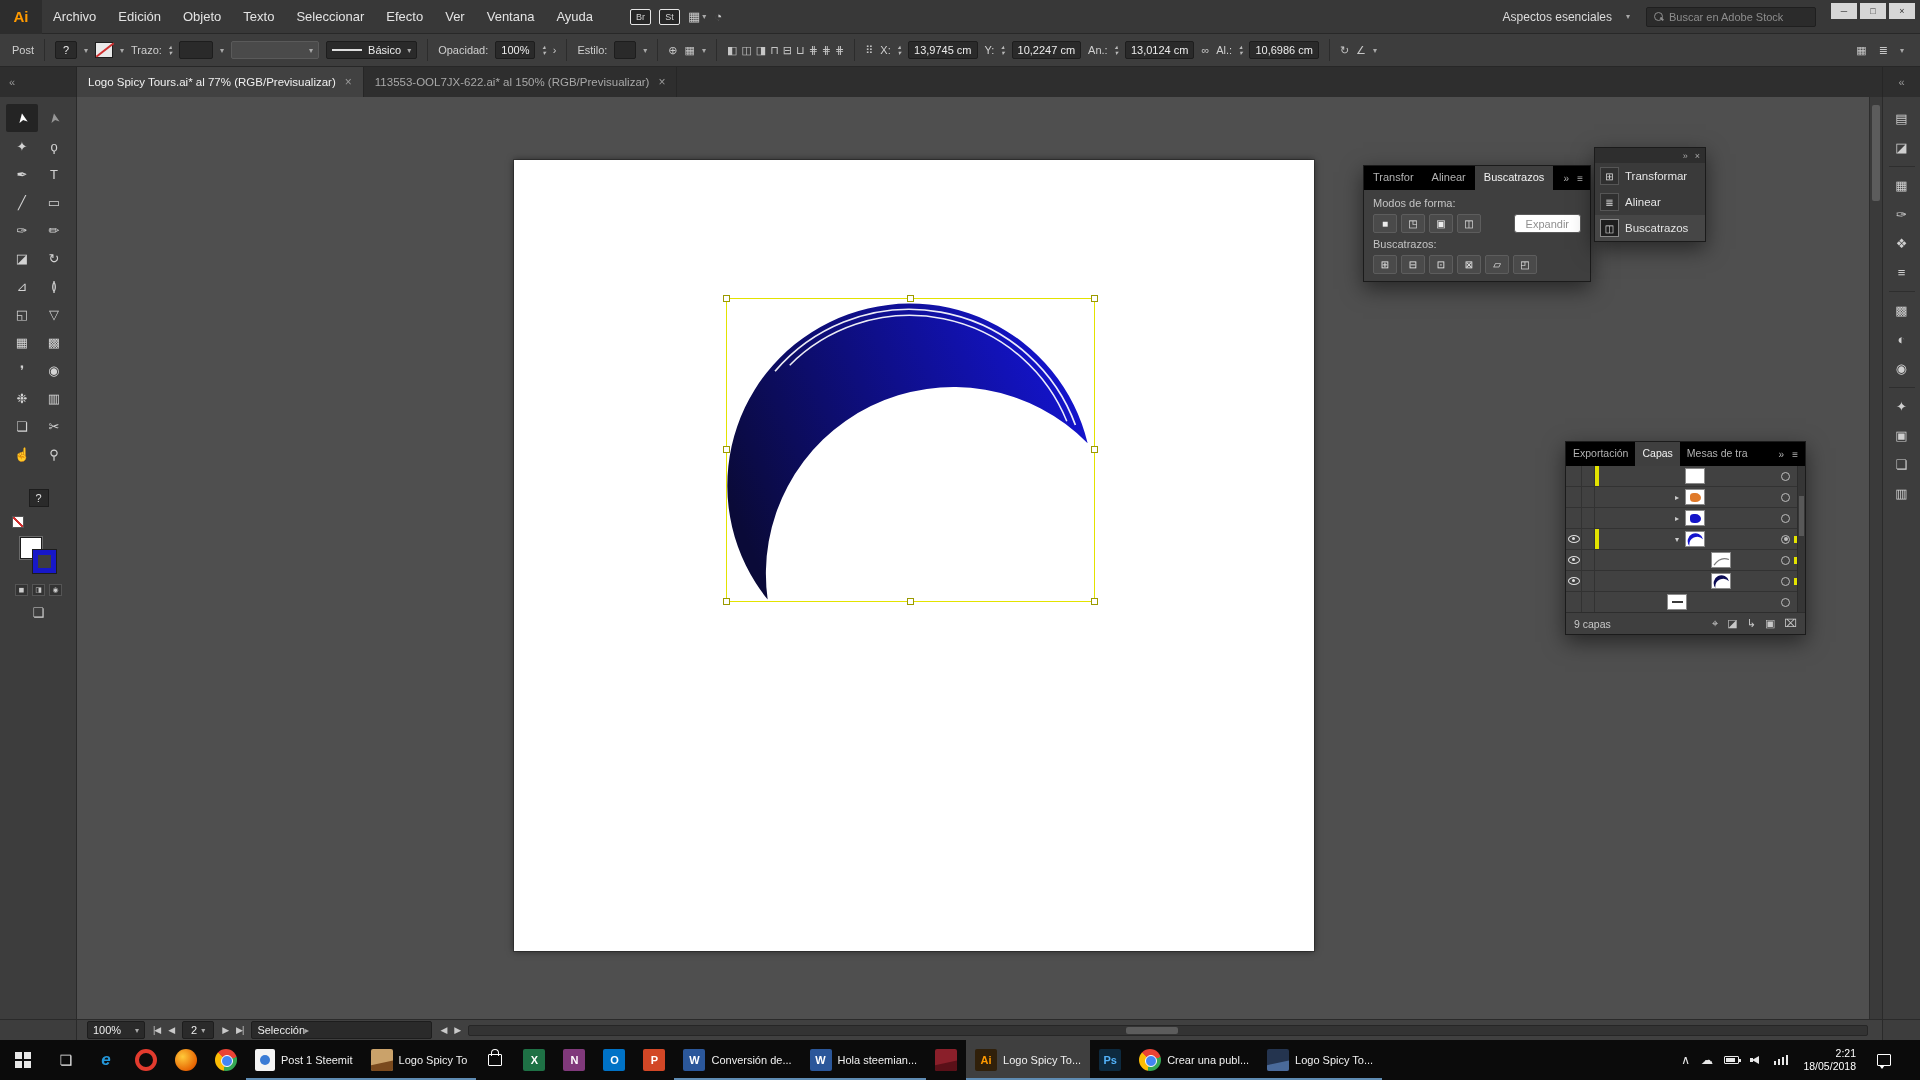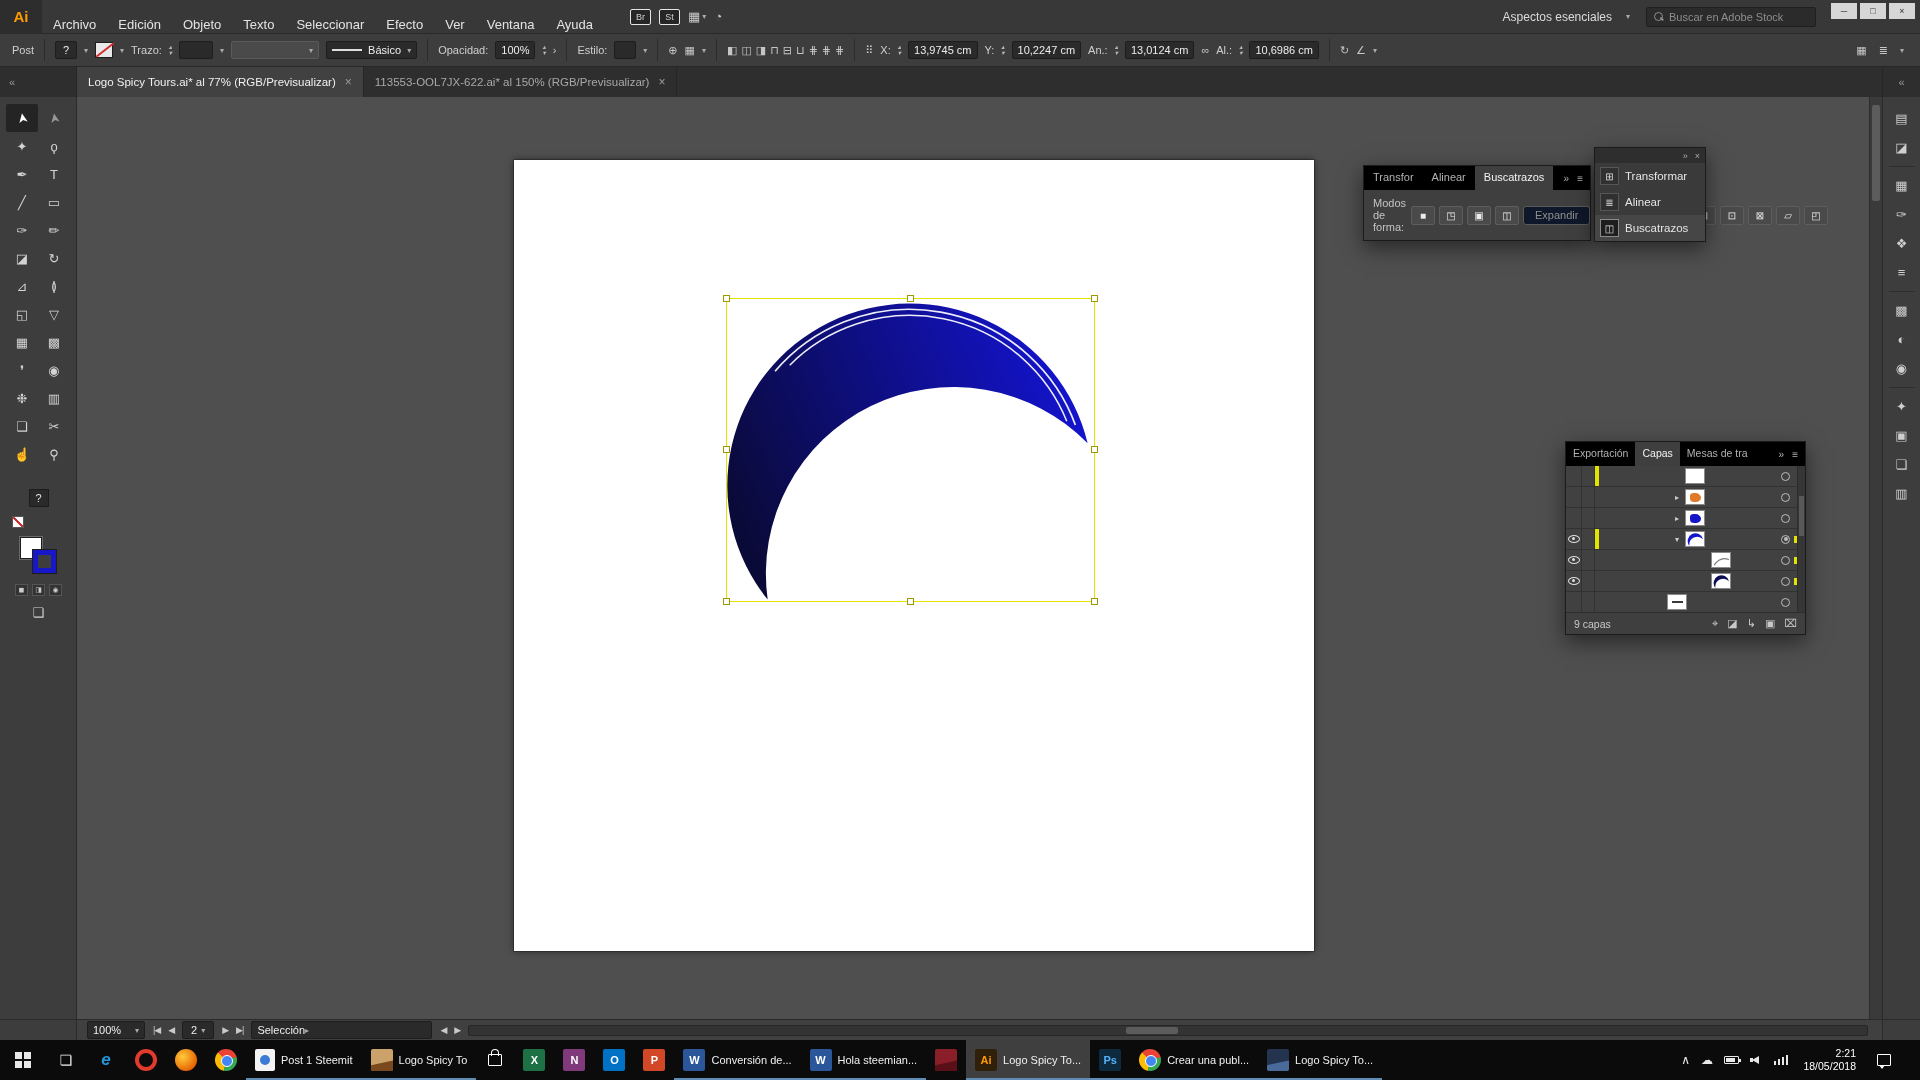--- a/index.html
+++ b/index.html
@@ -2,21 +2,21 @@
 <html><head>
 <meta charset="utf-8">
 <style>
   *{box-sizing:border-box;margin:0;padding:0}
   body{background:#1b1b1b;font-family:"Liberation Sans",sans-serif}
   .app{position:relative;width:1920px;height:1080px;background:#4f4f4f;overflow:hidden;color:#d8d8d8;--sel:#e3e300}
   
   .menubar{position:absolute;left:0;top:0;width:100%;height:34px;background:#383838;border-bottom:1px solid #282828;display:flex;align-items:center;z-index:30}
   .ai-logo{width:42px;height:34px;display:flex;align-items:center;justify-content:center;background:#2d2d2d;color:#ff9a00;font-weight:bold;font-size:15px}
   .menus{display:flex;align-items:center}
-  .menu-item{padding:8px 11px;height:34px;line-height:34px;font-size:13px;color:#e3e3e3}
+  .menu-item{padding:0 11px;height:34px;line-height:34px;font-size:13px;color:#e3e3e3}
   .mb-cluster{display:flex;align-items:center;gap:8px;margin-left:26px}
   .mbadge{width:21px;height:16px;background:#262626;border:1px solid #e5e5e5;border-radius:2px;font-size:9px;color:#cfcfcf;display:flex;align-items:center;justify-content:center}
   .mbicon{font-size:13px;color:#c8c8c8;display:flex;align-items:center;gap:2px}
   .caret{font-size:8px;color:#a9a9a9}
   .mb-right{margin-left:auto;display:flex;align-items:center;gap:16px;padding-right:104px}
   .ws{display:flex;align-items:center;gap:14px;font-size:12px;color:#dcdcdc}
   .search{width:170px;height:20px;background:#2b2b2b;border:1px solid #1f1f1f;border-radius:2px;display:flex;align-items:center;gap:6px;padding:0 7px;color:#8d8d8d;font-size:11px}
   .mag{position:relative;width:9px;height:9px;flex:none}
   .mag::before{content:"";position:absolute;left:0;top:0;width:7px;height:7px;border:1.4px solid #8d8d8d;border-radius:50%}
   .mag::after{content:"";position:absolute;left:6px;top:6px;width:4px;height:1.5px;background:#8d8d8d;transform:rotate(45deg)}
@@ -71,25 +71,25 @@
   .h.w{left:-4px;top:50%;margin-top:-4px}.h.e{right:-4px;top:50%;margin-top:-4px}
   .h.sw{left:-4px;bottom:-4px}.h.s{left:50%;margin-left:-4px;bottom:-4px}.h.se{right:-4px;bottom:-4px}
   .vscroll{position:absolute;right:0;top:0;width:13px;height:100%;background:#3a3a3a;border-left:1px solid #2d2d2d}
   .vthumb{position:absolute;left:2px;right:2px;top:8px;height:96px;background:#5c5c5c;border-radius:2px}
   
   .panel{position:absolute;background:#3f3f3f;border:1px solid #1b1b1b;box-shadow:0 7px 20px rgba(0,0,0,.5);z-index:22}
   .ptabs{height:24px;background:#000000;display:flex;align-items:stretch}
   .ptab{padding:5px 9px 0;font-size:11px;color:#b2b2b2;white-space:nowrap}
   .ptab.active{background:#3f3f3f;color:#f2f2f2}
   .ptabs-right{margin-left:auto;display:flex;align-items:center;gap:8px;padding:0 7px;color:#b2b2b2;font-size:10px}
-  .pbody{padding:7px 9px;display:flex;flex-direction:row;gap:5px}
+  .pbody{padding:7px 9px;display:flex;flex-direction:column;gap:5px}
   .plabel{font-size:11px;color:#c3c3c3}
   .btnrow{display:flex;gap:4px;align-items:center}
   .ibtn{width:24px;height:19px;background:#4a4a4a;border:1px solid #5d5d5d;border-radius:2px;display:flex;align-items:center;justify-content:center;font-size:10px;color:#ececec}
-  .expandbtn{margin-left:auto;height:19px;padding:0 11px;background:#0f172a;border:1px solid #5a5a5a;border-radius:3px;color:#8f8f8f;font-size:11px;display:flex;align-items:center}
+  .expandbtn{margin-left:auto;height:19px;padding:0 11px;background:#ffffff;border:1px solid #5a5a5a;border-radius:3px;color:#8f8f8f;font-size:11px;display:flex;align-items:center}
   .drawer{position:absolute;left:1517px;top:50px;width:112px;background:#3a3a3a;border:1px solid #1b1b1b;box-shadow:0 7px 20px rgba(0,0,0,.5);z-index:23}
   .drawer-head{height:15px;background:#2e2e2e;display:flex;align-items:center;justify-content:flex-end;gap:7px;padding:0 5px;font-size:9px;color:#a8a8a8}
   .drawer-item{height:26px;display:flex;align-items:center;gap:6px;padding:0 5px;font-size:11.5px;color:#e4e4e4}
   .drawer-item.active{background:#464646}
   .dicon{width:19px;height:18px;background:#303030;border:1px solid #565656;display:flex;align-items:center;justify-content:center;font-size:10px;color:#ddd;flex:none}
   .drawer-item.active .dicon{background:#1e1e1e;border-color:#8a8a8a}
   
   .layers{left:1488px;top:344px;width:241px}
   .ltabs .ptab{padding:5px 7px 0;font-size:10.5px}
   .lrows{position:relative;height:146px;background:#414141;overflow:hidden}

